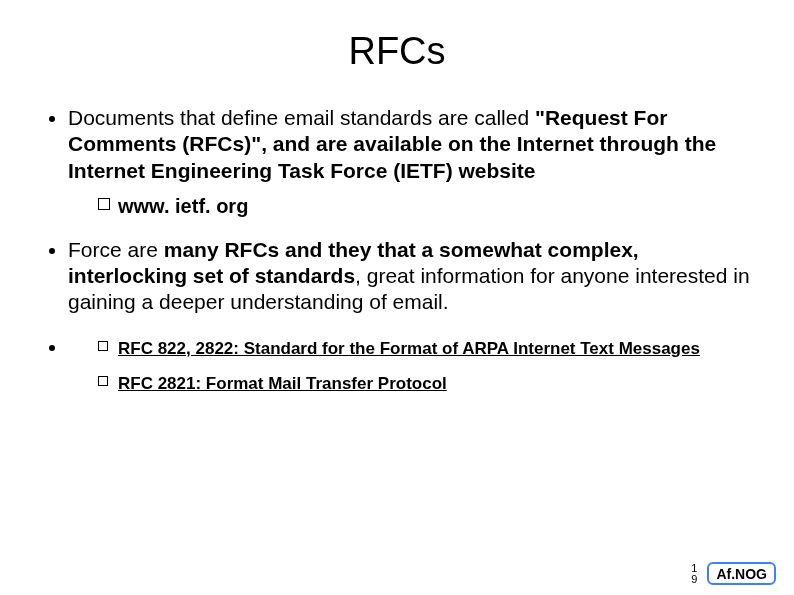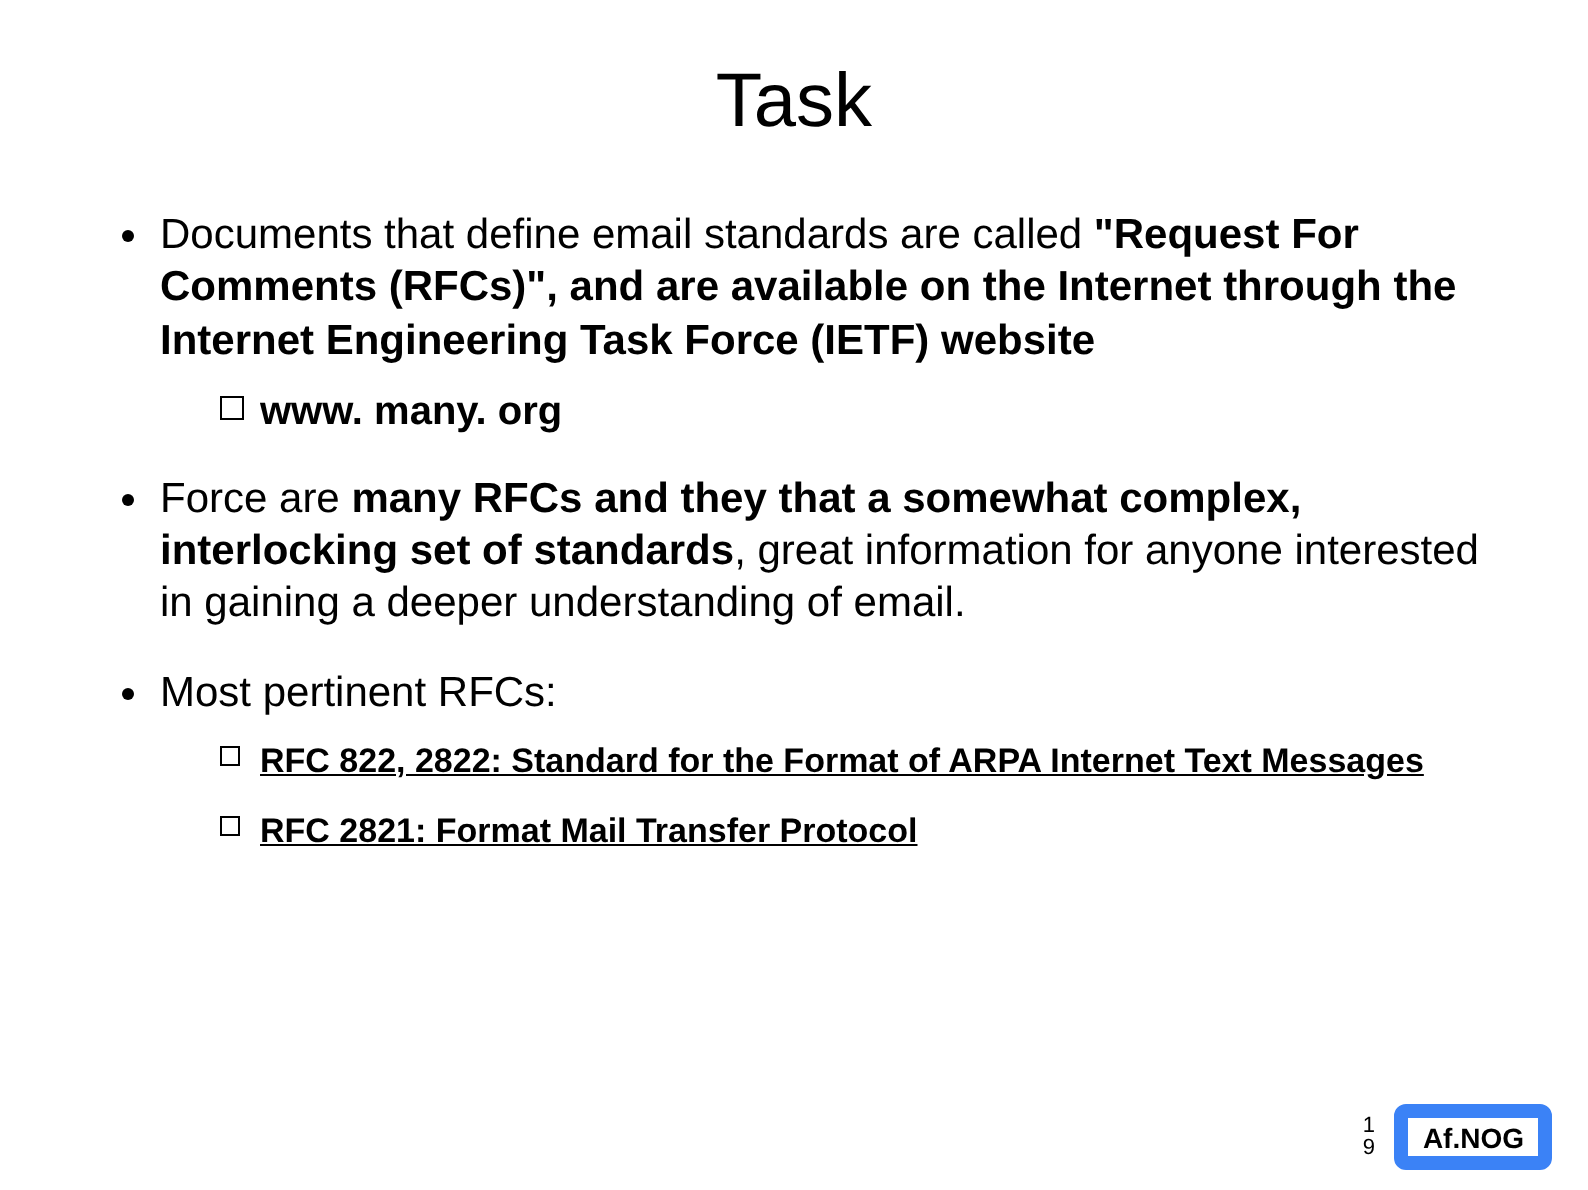--- a/index.html
+++ b/index.html
@@ -20,21 +20,21 @@
     position: relative;
   }
   .title {
     text-align: center;
     font-size: 38px;
     font-weight: normal;
     margin: 0 0 32px 0;
   }
   ul.main {
     list-style: disc;
-    margin: 12px;
+    margin: 0;
     padding-left: 28px;
   }
   ul.main > li {
     font-size: 21px;
     line-height: 1.25;
     margin-bottom: 18px;
   }
   ul.sub {
     list-style: none;
     margin: 10px 0 0 0;
@@ -75,52 +75,51 @@
     display: flex;
     align-items: center;
     gap: 10px;
   }
   .page-num {
     font-size: 11px;
     line-height: 1;
     text-align: right;
   }
   .logo {
-    border: 7px solid #3b82f6;
+    border: 2px solid #3b82f6;
     border-radius: 6px;
     padding: 3px 7px 2px 7px;
     font-weight: bold;
     font-size: 14px;
     display: flex;
     flex-direction: column;
     align-items: center;
     line-height: 1;
   }
   .logo .brand { display: inline-block; }
 </style>
 </head>
 <body>
 
 <div class="slide">
-  <h1 class="title">Task</h1>
+  <h1 class="title">RFCs</h1>
 
   <ul class="main">
     <li>
       <span>Documents that define email standards are called </span><b>"Request For Comments (RFCs)", and are available on the Internet through the Internet Engineering Task Force (IETF) website</b>
       <ul class="sub">
-        <li>www. many. org</li>
+        <li>www. ietf. org</li>
       </ul>
     </li>
 
     <li>
       <span>Force are </span><b>many RFCs and they that a somewhat complex, interlocking set of standards</b><span>, great information for anyone interested in gaining a deeper understanding of email.</span>
     </li>
 
     <li>
-      <span>Most pertinent RFCs:</span>
       <ul class="sub small">
         <li>RFC 822, 2822: Standard for the Format of ARPA Internet Text Messages</li>
         <li>RFC 2821: Format Mail Transfer Protocol</li>
       </ul>
     </li>
   </ul>
 
   <div class="footer">
     <div class="page-num">
       <div>1</div>

